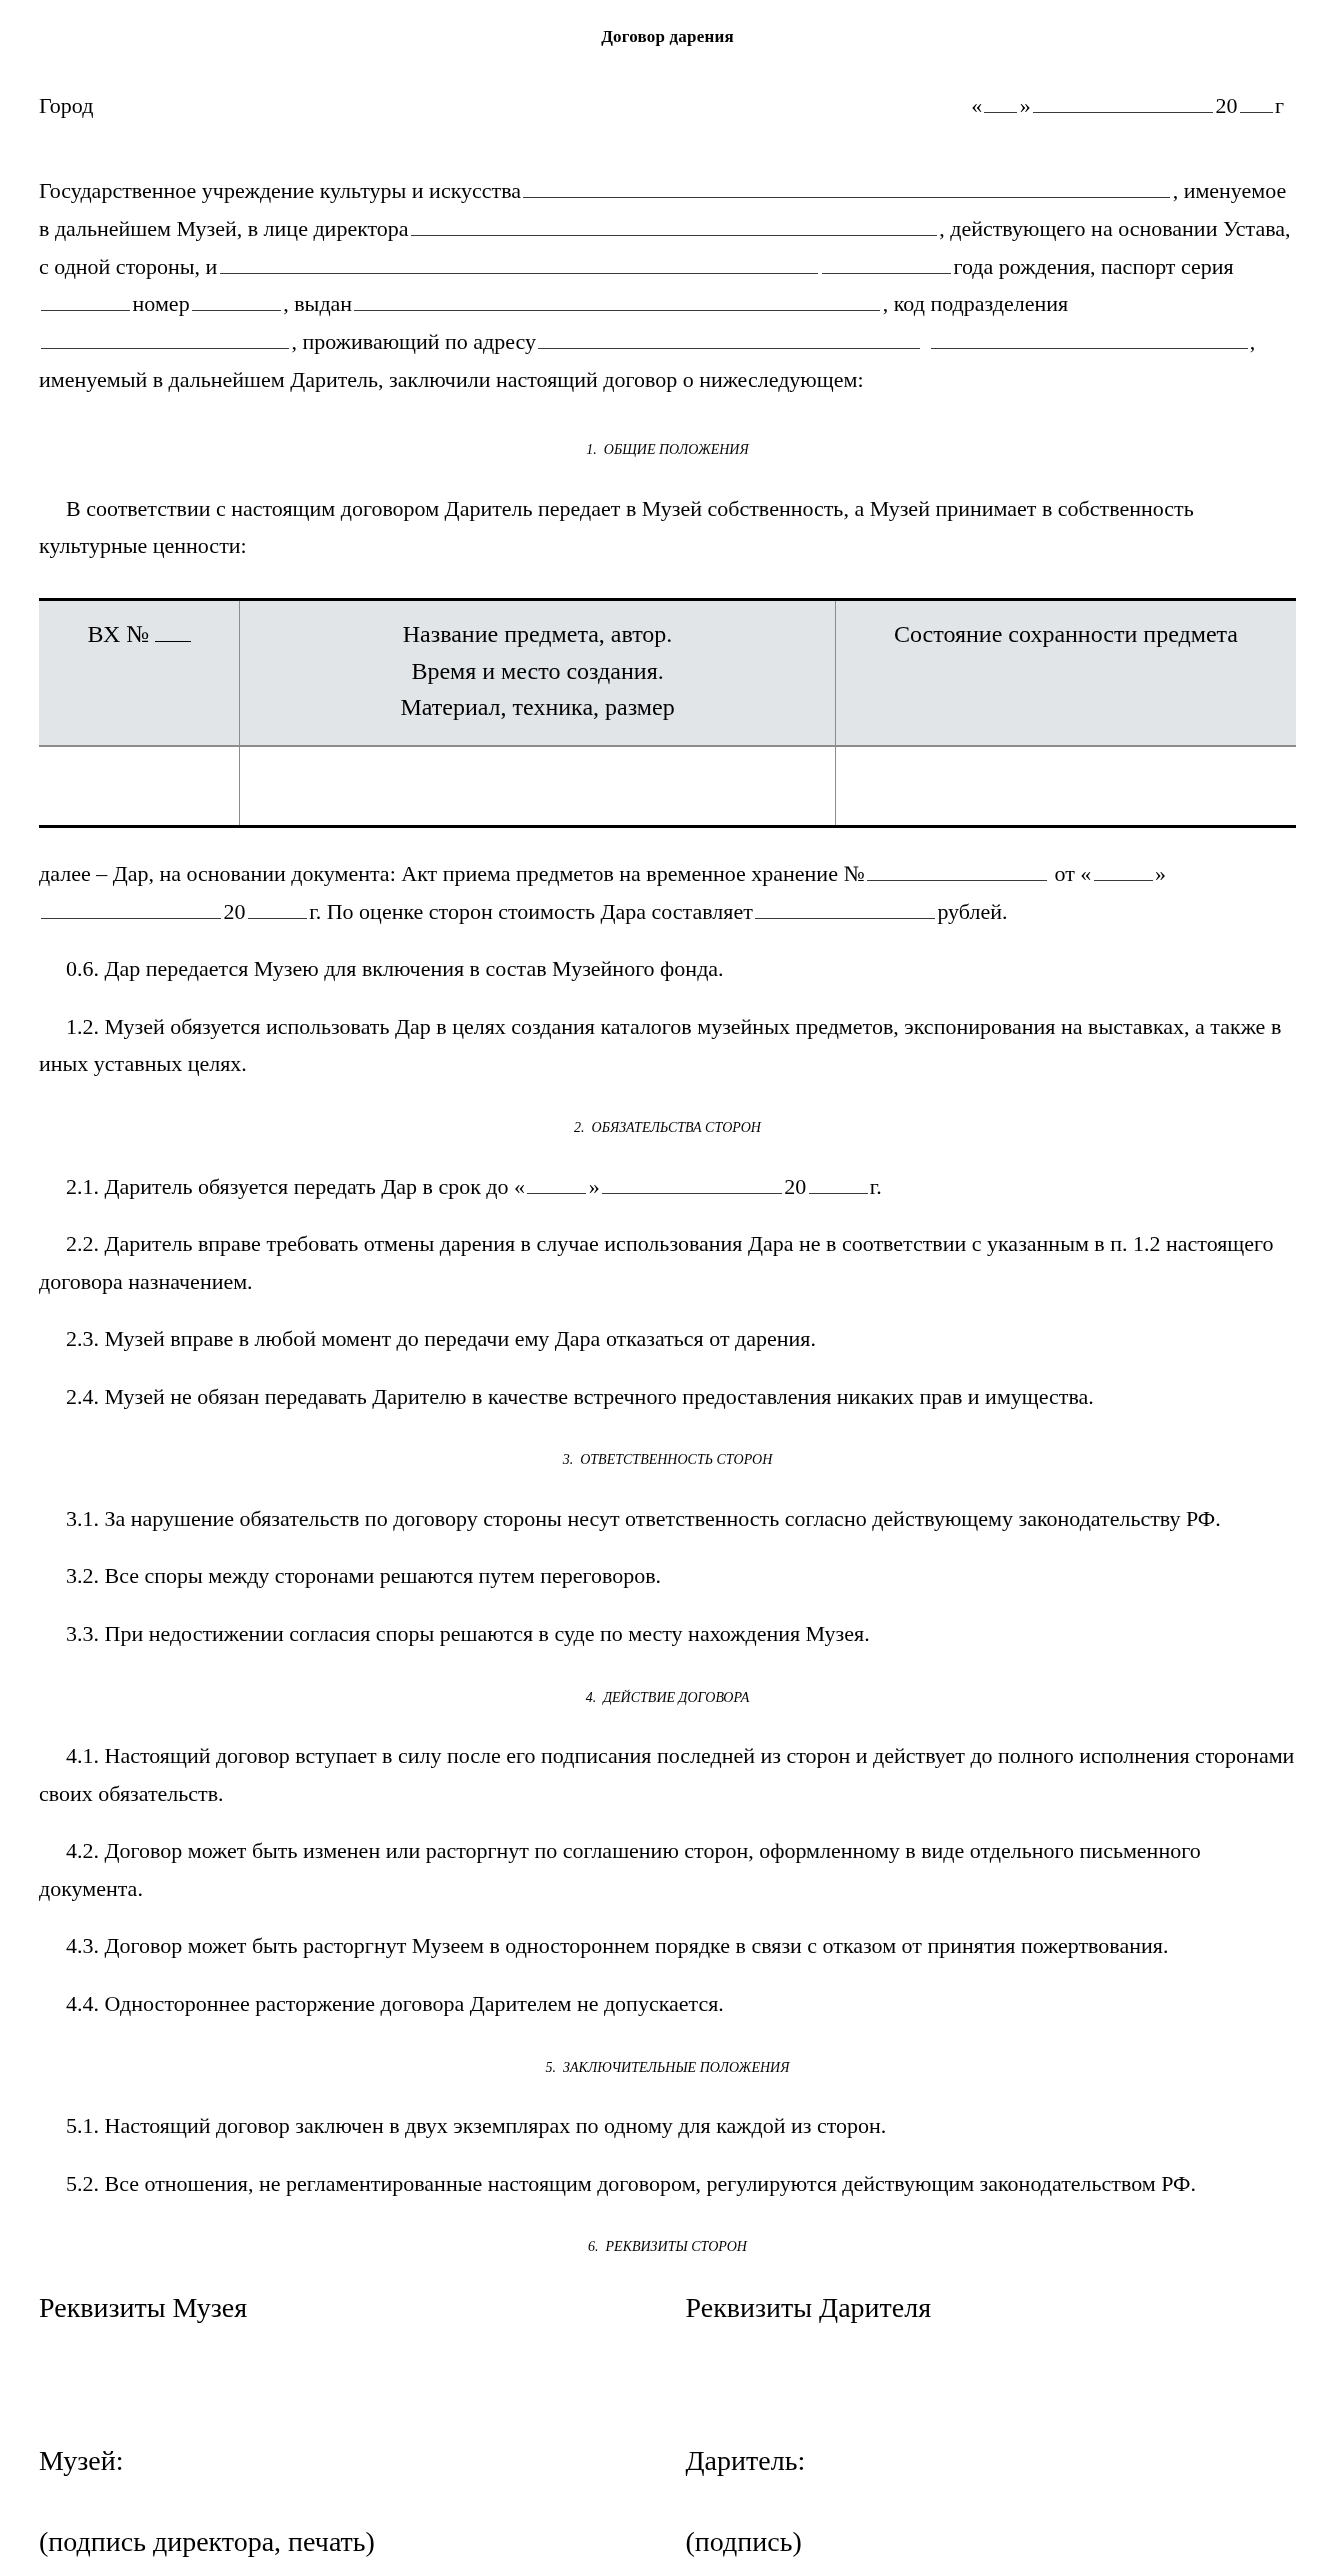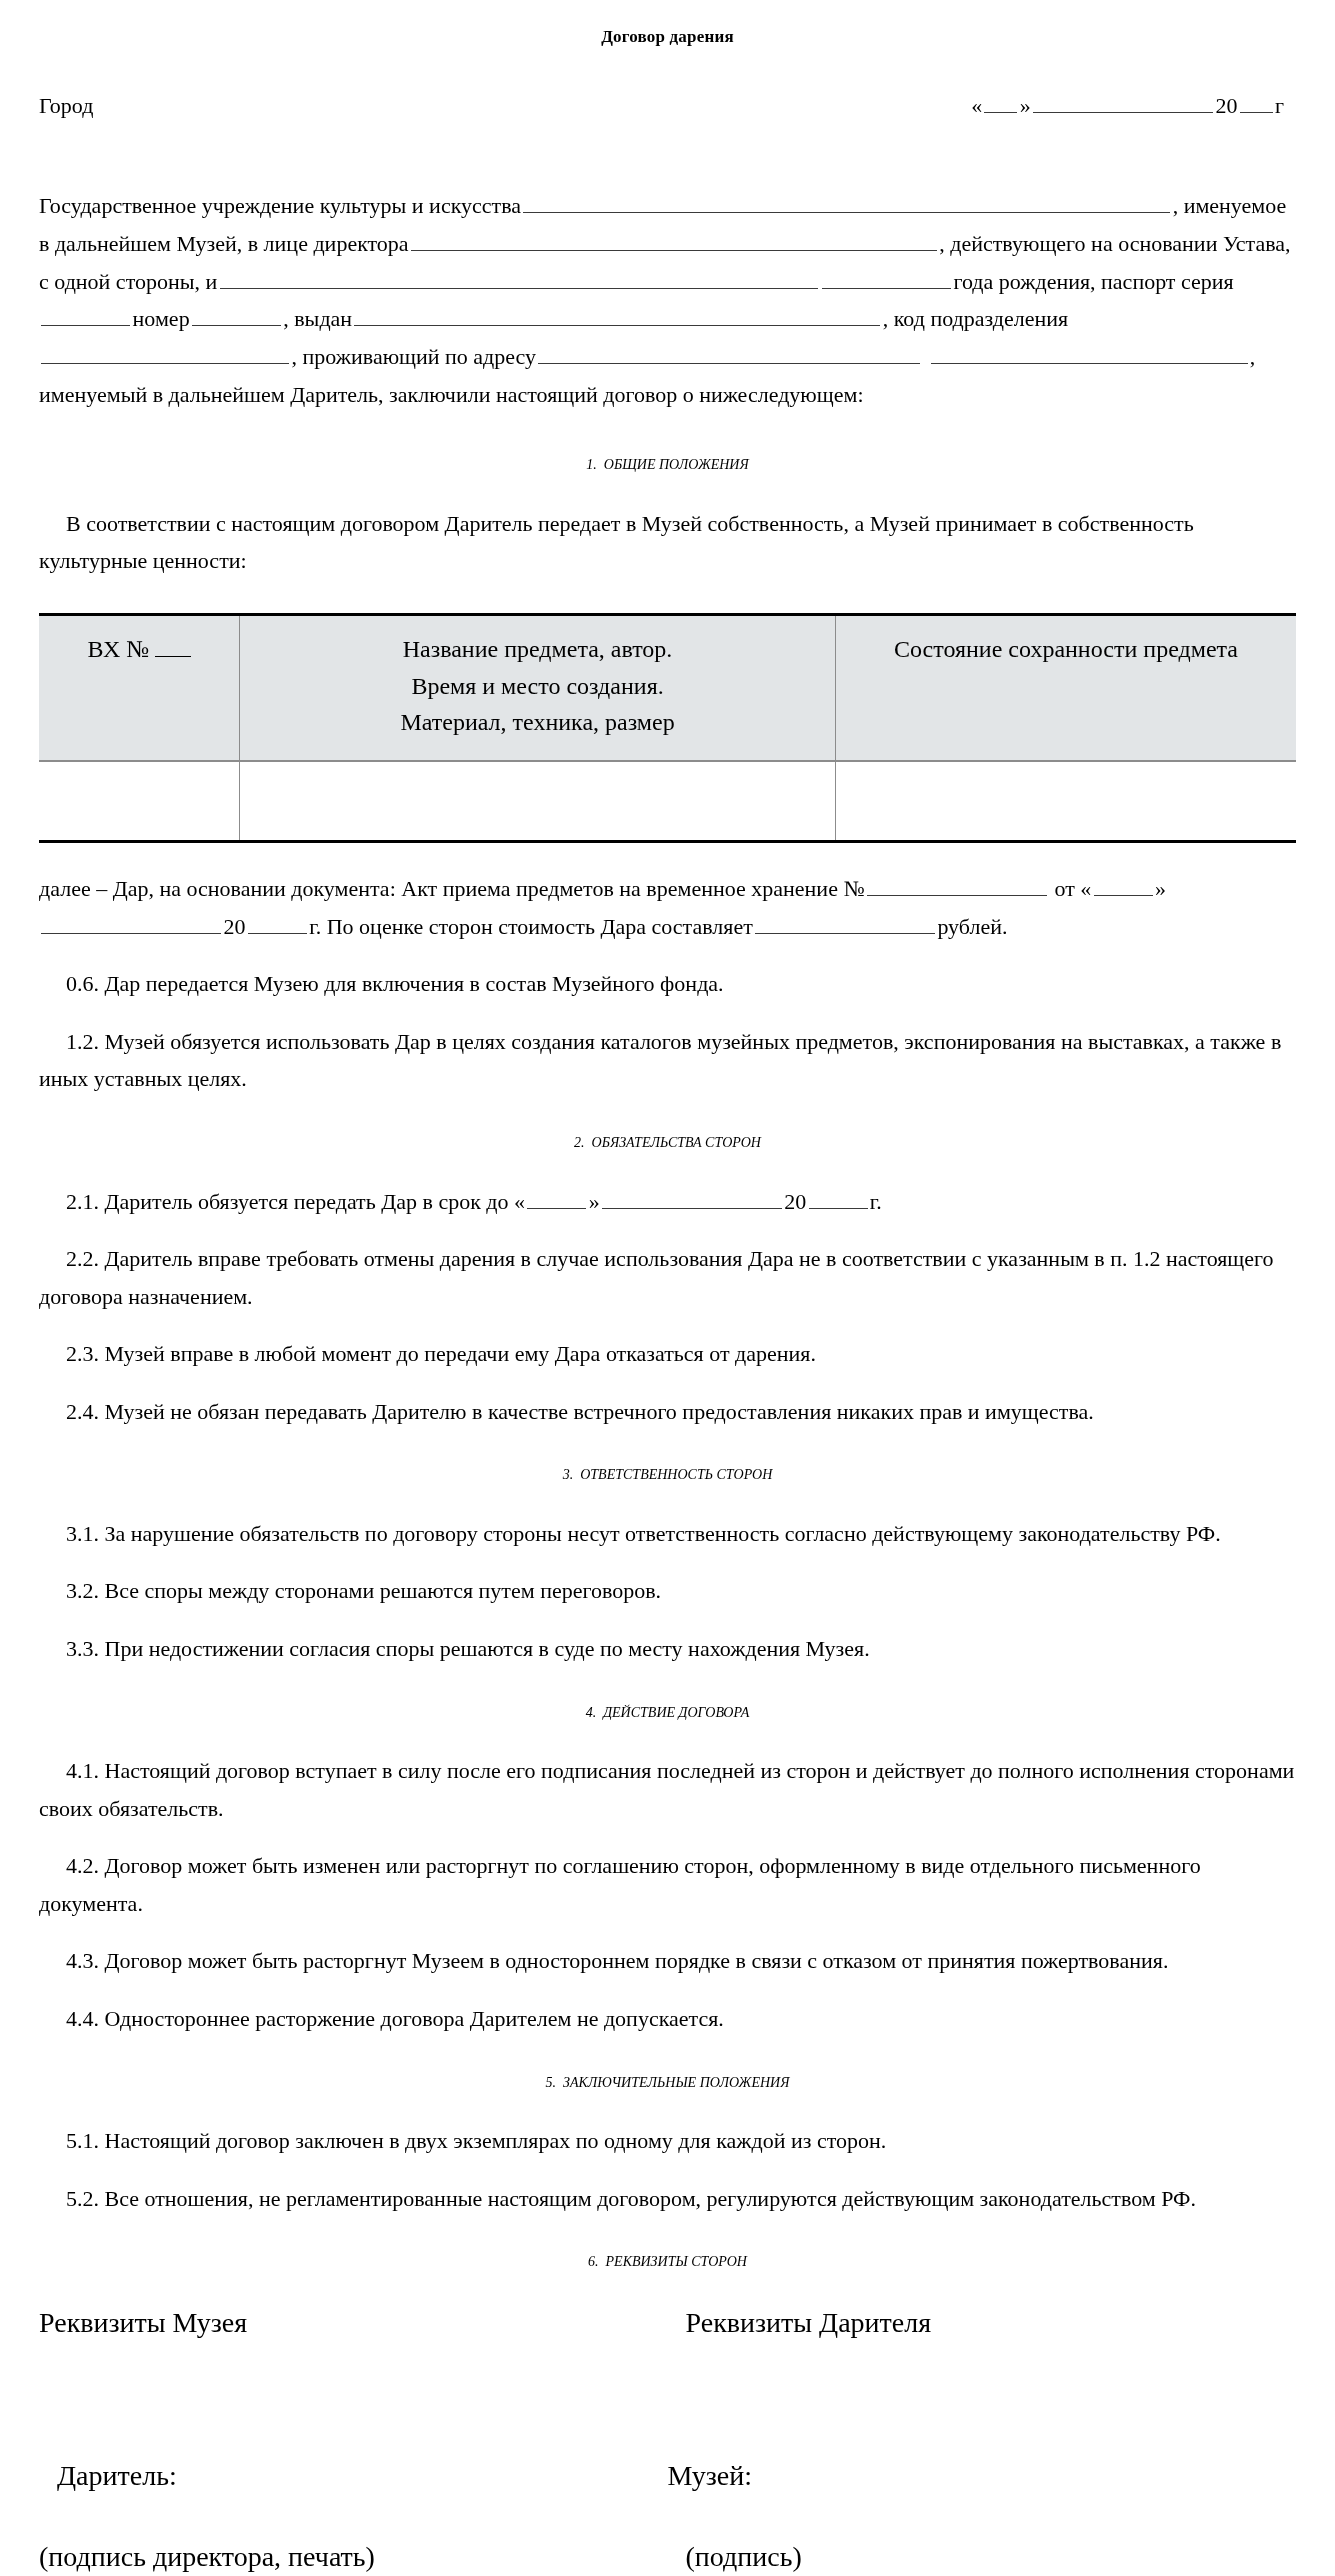--- a/index.html
+++ b/index.html
@@ -28,21 +28,21 @@
     line-height: 1.25;
     margin: 0 0 42px 0;
     letter-spacing: 0.2px;
   }
   .city-row {
     display: flex;
     align-items: center;
     justify-content: space-between;
     font-size: 22px;
     line-height: 1.5;
-    margin: 0 0 65px 0;
+    margin: 0 0 50px 0;
     padding-right: 12px;
   }
   .city-row .city-label { white-space: nowrap; }
   .city-row .date-group {
     display: flex;
     align-items: baseline;
     white-space: nowrap;
   }
   p.body-text {
     font-size: 22px;
@@ -267,22 +267,22 @@
   </p>
 
   <div class="section-head">6.  РЕКВИЗИТЫ СТОРОН</div>
 
   <div class="req-row req-heads">
     <div class="req-col">Реквизиты Музея</div>
     <div class="req-col right">Реквизиты Дарителя</div>
   </div>
 
   <div class="req-row sig-names">
+    <div class="req-col">Музей:</div>
     <div class="req-col right">Даритель:</div>
-    <div class="req-col">Музей:</div>
   </div>
 
   <div class="req-row sig-notes">
     <div class="req-col">(подпись директора, печать)</div>
     <div class="req-col right">(подпись)</div>
   </div>
 
 </div>
 
 

